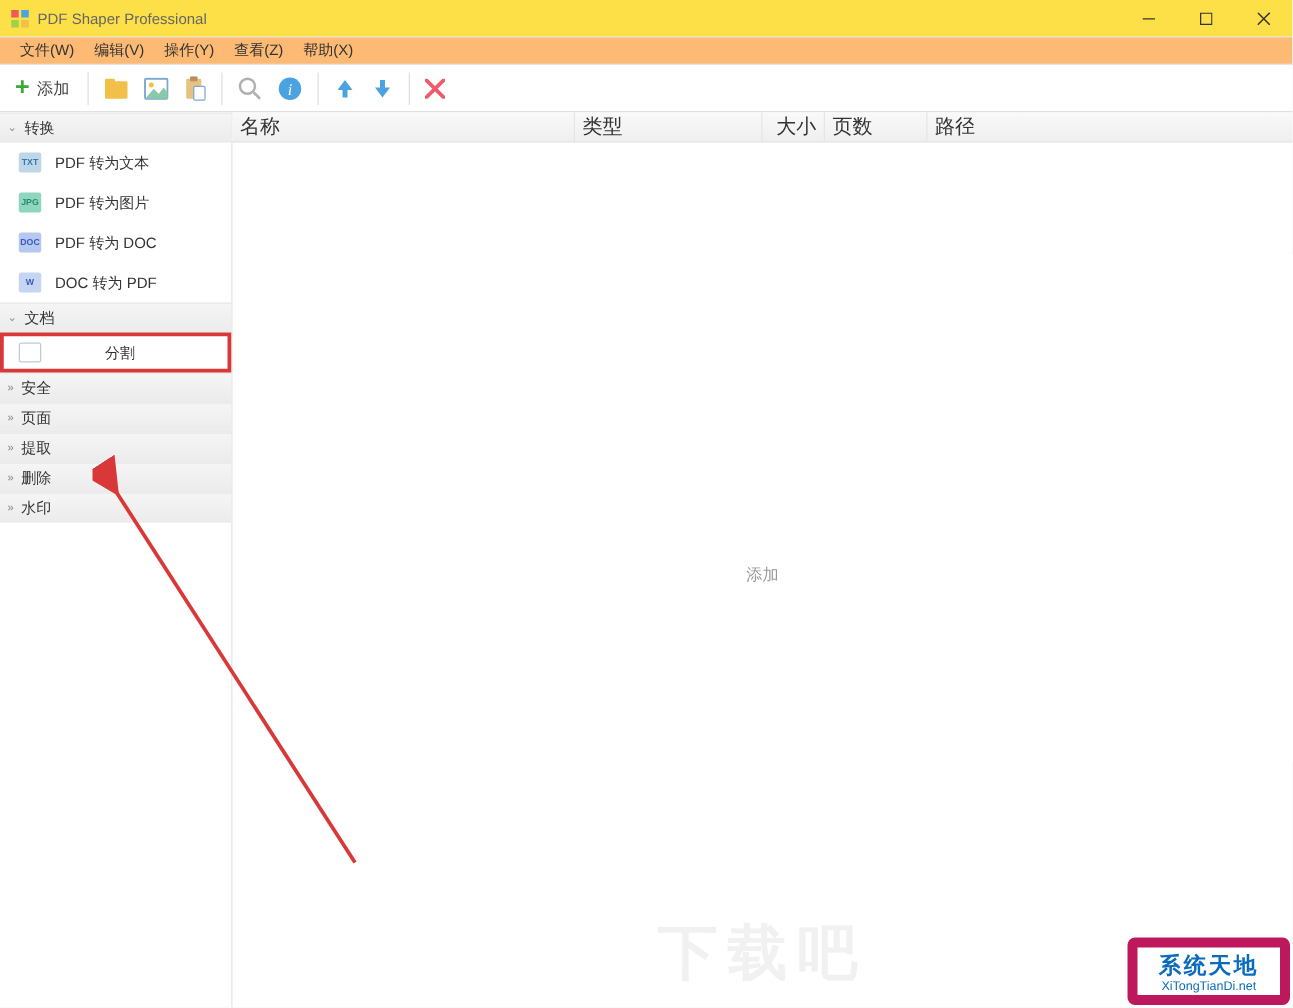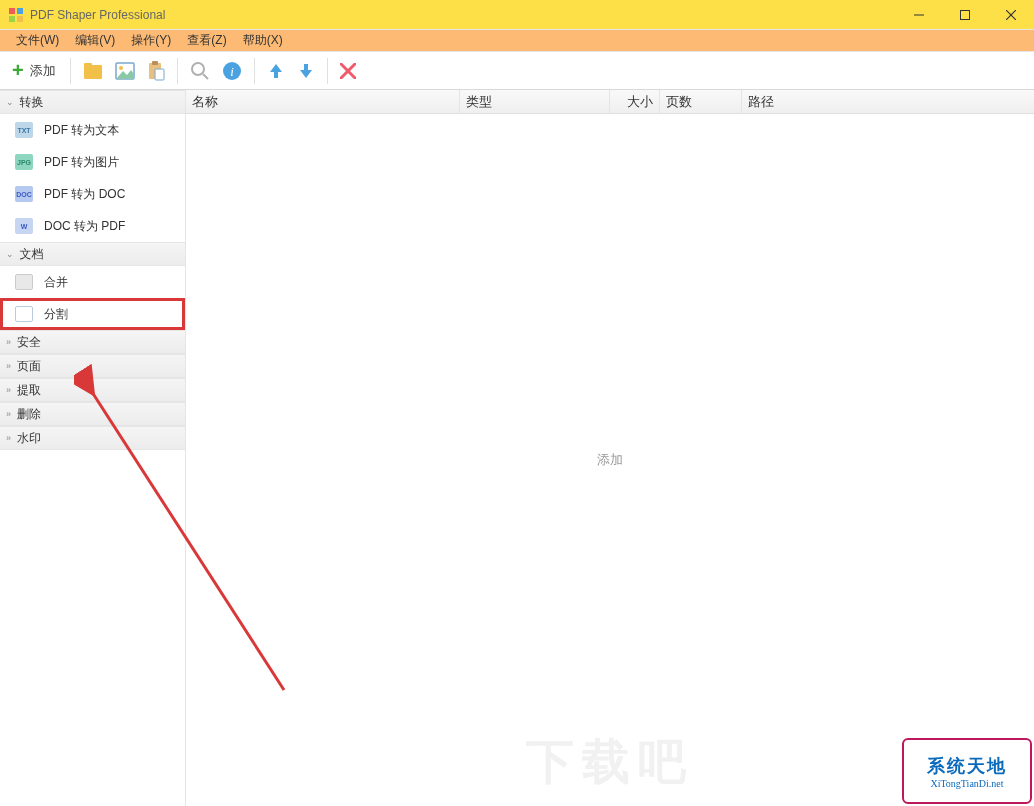--- a/index.html
+++ b/index.html
@@ -90,58 +90,59 @@
   display: flex; align-items: center;
   padding-left: 14px;
   font-size: 12px;
   color: #333;
   position:relative;
 }
 .side-item .ico { width:20px; height:20px; margin-right:10px; display:flex; align-items:center; justify-content:center;}
 .side-item.highlight {
   outline: 3px solid #d93838;
   outline-offset: -3px;
+  gap: 40px;
 }
 
 
 .content { flex:1; display:flex; flex-direction:column; position:relative;}
 .colheaders {
   height: 24px;
   background: linear-gradient(#f9f9f9,#efefef);
   border-bottom: 1px solid #e0e0e0;
   display: flex; align-items:center;
-  font-size:13px; color:#333;
+  font-size:16px; color:#333;
 }
 .colh { padding-left:6px; border-right:1px solid #e5e5e5; height:100%; display:flex; align-items:center;}
 .filearea {
   flex:1; display:flex; align-items:center; justify-content:center;
   position:relative;
 }
 .droptext { color:#9a9a9a; font-size:13px;}
 
 
 .annotation-arrow {
   position:absolute;
   top: 320px;
   left: 74px;
   pointer-events:none;
 }
 
 
 .brand-badge {
   position:absolute;
   right:2px; bottom:2px;
-  width:130px; height:66px;
-  border:2px solid #be185d;
+  width:130px; height:54px;
+  border:8px solid #be185d;
   border-radius:6px;
   background:#fff;
   display:flex; flex-direction:column; align-items:center; justify-content:center;margin-left:36px;
 }
 .brand-badge .t1 { font-size:18px; font-weight:bold; color:#0a6bbd; letter-spacing:2px;}
-.brand-badge .t2 { font-size:10px; color:#0a6bbd;font-family:Liberation Serif, serif;}
+.brand-badge .t2 { font-size:10px; color:#0a6bbd;}
 .fade-text{
   position:absolute; bottom:12px; left:50%; transform:translateX(-50%);
   color:#f1f1f1; font-size:48px; font-weight:bold; letter-spacing:8px;
 }
 
 
 .ibox { border-radius:2px; width:18px; height:16px; display:flex; align-items:center; justify-content:center; font-size:7px; font-weight:bold;}
 .ibox.txt{background:#bdd6e8;color:#3a7aa8;} 
 .ibox.jpg{background:#8fd6c0;color:#2a8a6a;}
 .ibox.img{background:#c9e3f5;color:#4a8ac0; position:relative;}
@@ -282,26 +283,20 @@
         <span class="ico">
           <span class="ibox docw">W</span>
         </span>
         <span>DOC 转为 PDF</span>
       </div>
 
     <div class="grp-header">
         <span class="chev">⌄</span>
         <span>文档</span>
       </div>
-    <div class="side-item">
-        <span class="ico">
-          <span class="ibox page"></span>
-        </span>
-        <span>合并</span>
-      </div>
     <div class="side-item highlight">
         <span class="ico">
           <span class="ibox split"></span>
         </span>
         <span>分割</span>
       </div>
 
     <div class="grp-header">
         <span class="chev">»</span>
         <span>安全</span>

